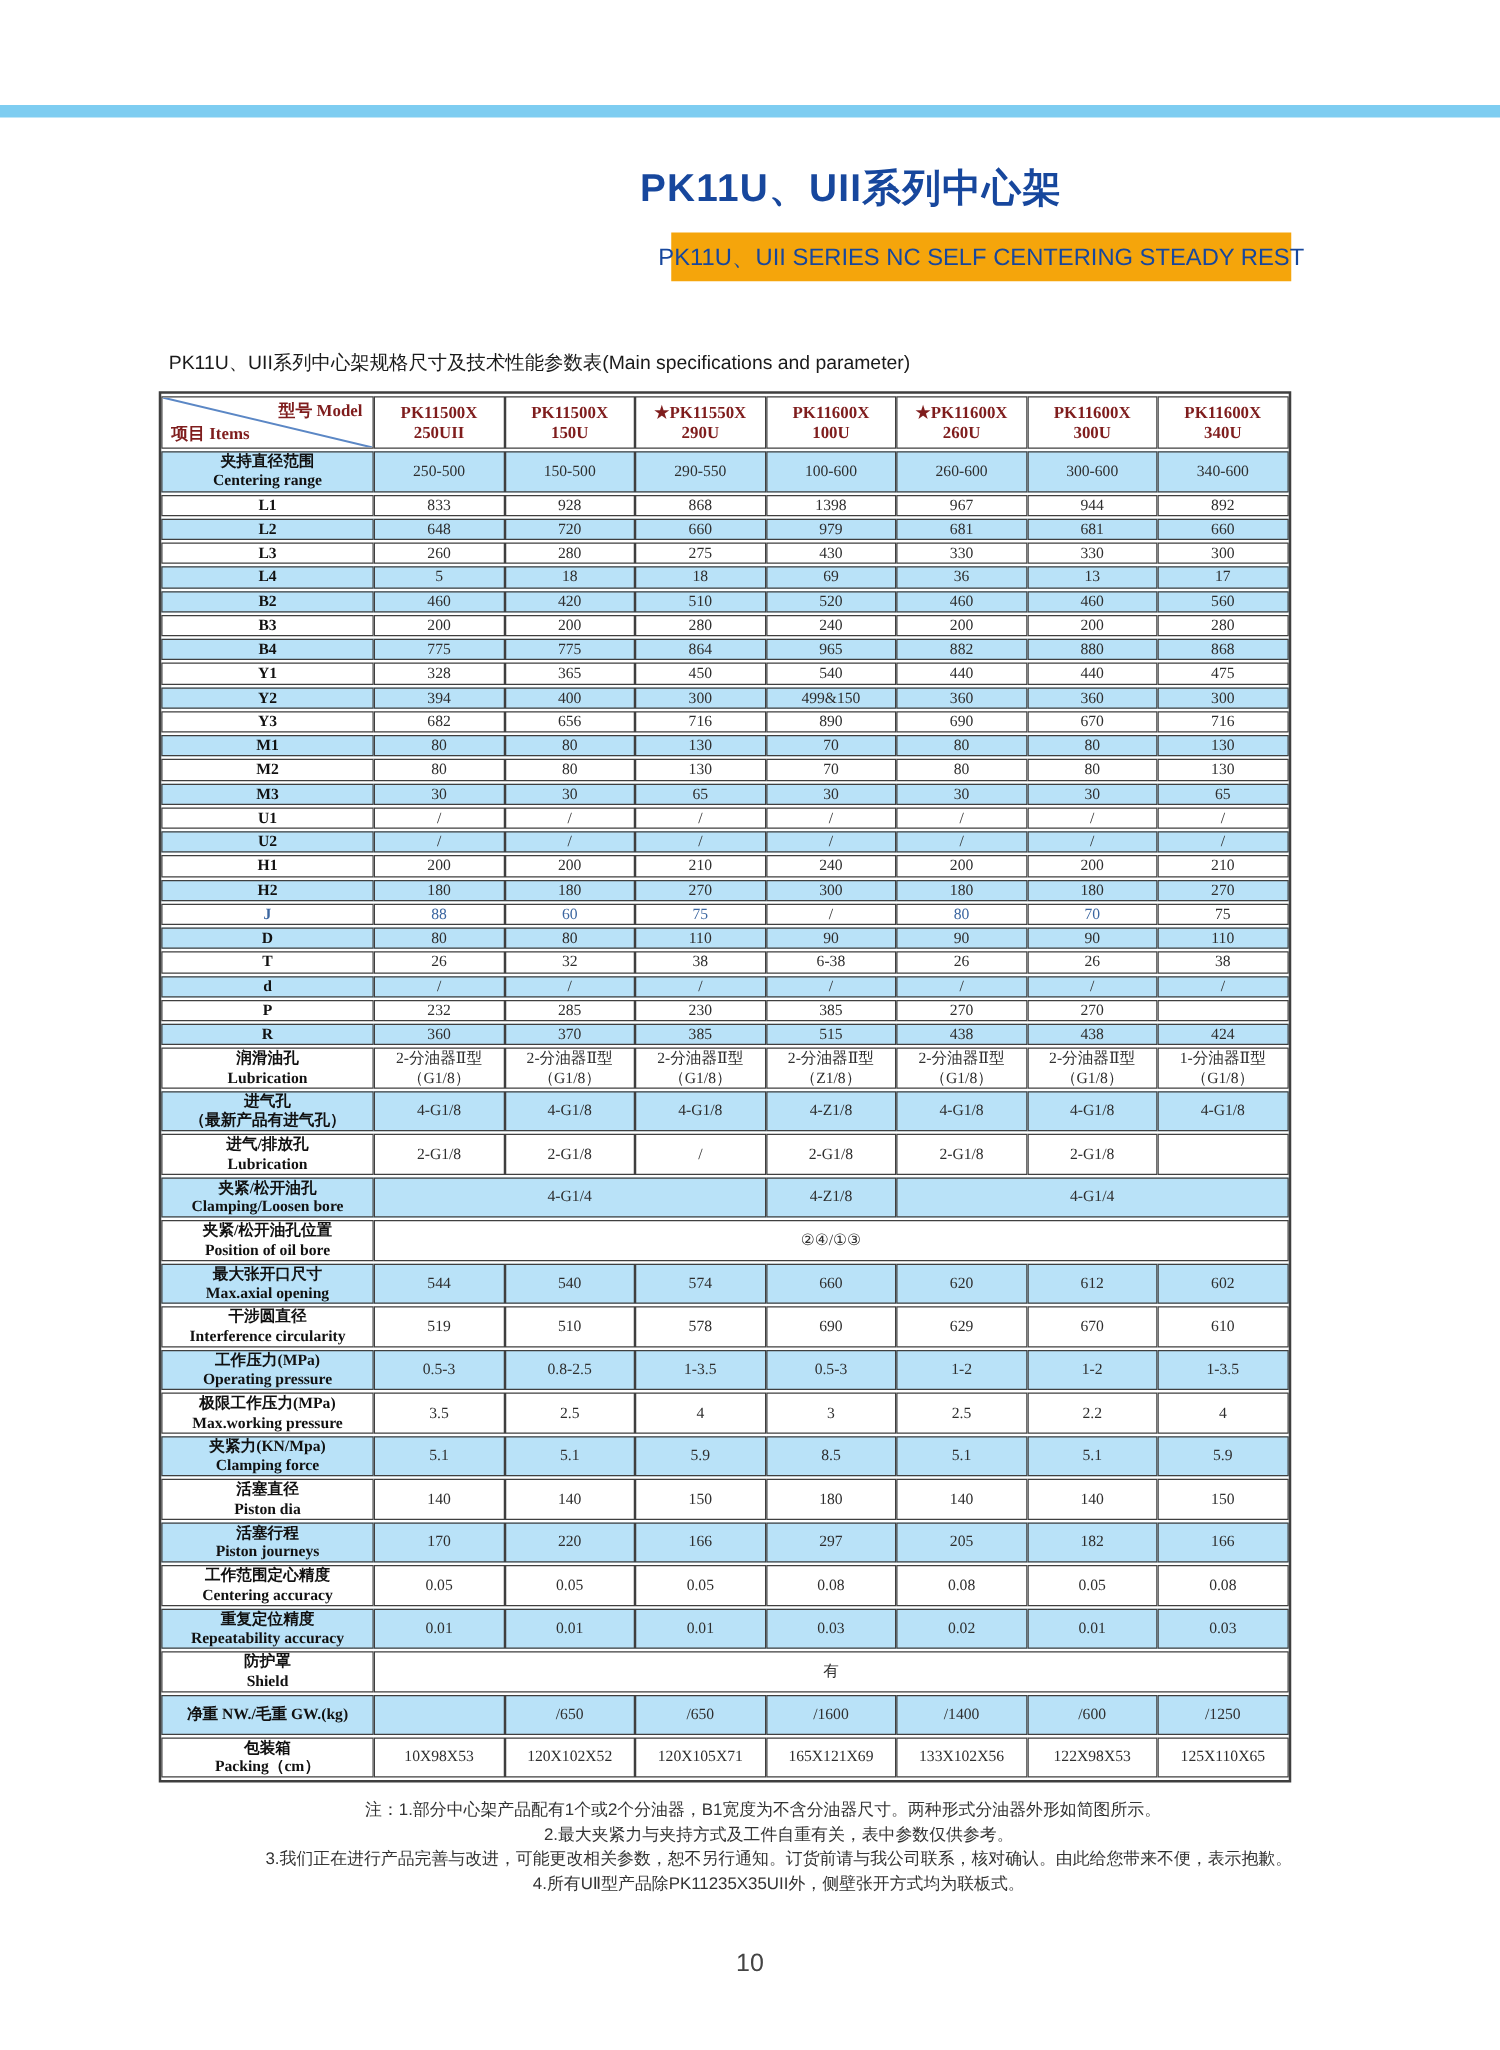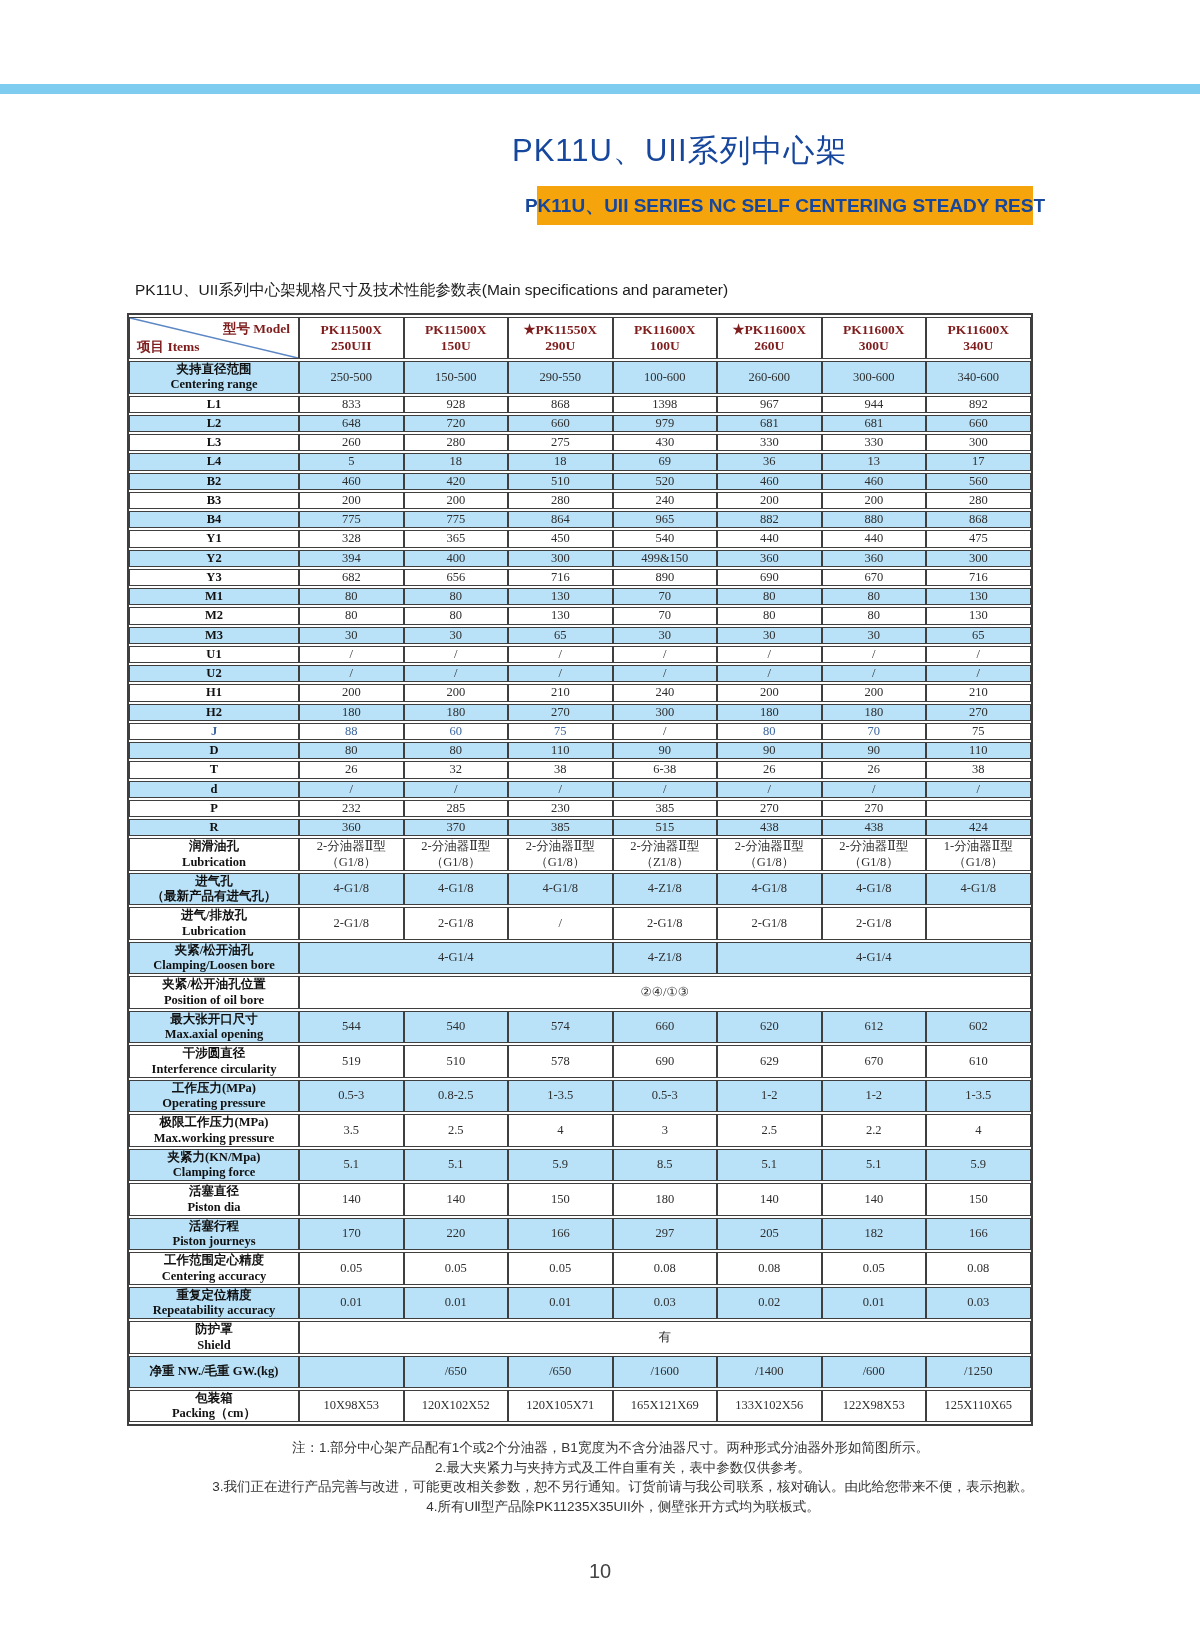--- a/index.html
+++ b/index.html
@@ -5,27 +5,27 @@
   html,body { margin:0; padding:0; }
   body {
     width:1200px; height:1640px; position:relative;
     background:#ffffff;
     font-family:"Liberation Sans", sans-serif;
     overflow:hidden;
   }
   .top-bar { position:absolute; left:0; top:84px; width:1200px; height:10px; background:#7ECDF1; }
   .title {
     position:absolute; left:512px; top:130px; margin:0;
-    font-size:31px; font-weight:normal; color:#17479D; letter-spacing:1px;
+    font-size:31px; font-weight:bold; color:#17479D; letter-spacing:1px;
   }
   .banner {
     position:absolute; left:537px; top:186px; width:496px; height:39px;
     background:#F5A50B; display:flex; align-items:center; justify-content:center;
   }
-  .banner span { color:#17479D; font-weight:bold; font-size:19px; white-space:nowrap; }
+  .banner span { color:#17479D; font-weight:normal; font-size:19px; white-space:nowrap; }
   .caption { position:absolute; left:135px; top:280px; font-size:15.5px; color:#1a1a1a; }
   .unit { position:absolute; left:978px; top:281px; font-size:15px; color:#1a1a1a;margin-top:44px; }
 
   table.spec {
     position:absolute; left:127px; top:313px; width:902px;
     table-layout:fixed; border-collapse:separate; border-spacing:0 2px;
     border:2px solid #3F3F3F; background:#ffffff;
     font-family:"Liberation Serif","DejaVu Serif",serif;
   }
   .spec th, .spec td {

